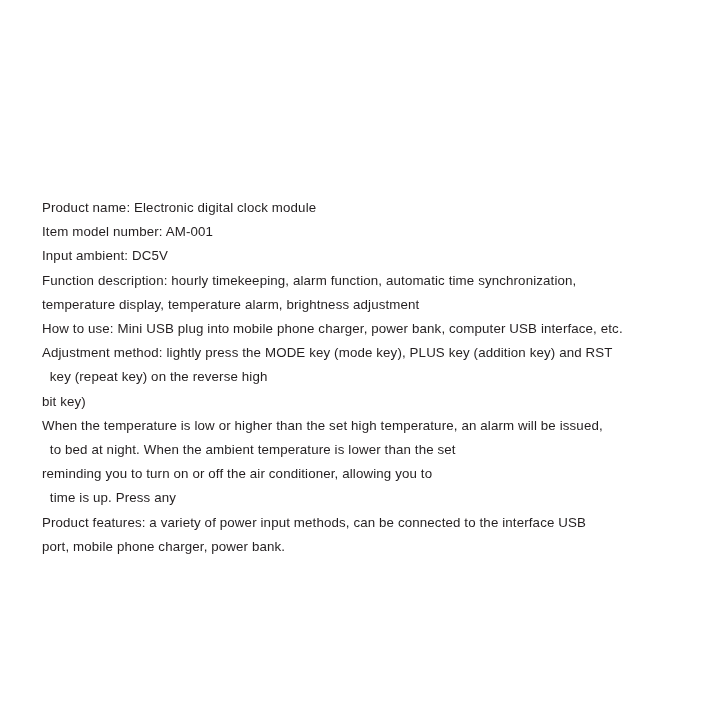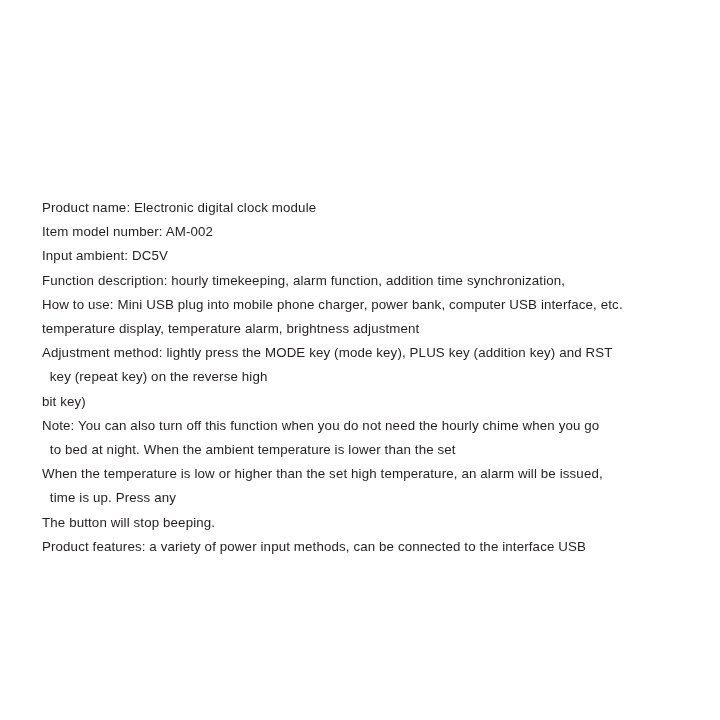--- a/index.html
+++ b/index.html
@@ -36,28 +36,28 @@
   .indent {
     text-indent: 4px;
   }
 </style>
 </head>
 <body>
 
 <div class="page">
   <div class="spec-block">
     <div class="spec-line">Product name: Electronic digital clock module</div>
-    <div class="spec-line">Item model number: AM-002</div>
+    <div class="spec-line">Item model number: AM-001</div>
     <div class="spec-line">Input ambient: DC5V</div>
-    <div class="spec-line">Function description: hourly timekeeping, alarm function, addition time synchronization,</div>
+    <div class="spec-line">Function description: hourly timekeeping, alarm function, automatic time synchronization,</div>
+    <div class="spec-line">temperature display, temperature alarm, brightness adjustment</div>
     <div class="spec-line">How to use: Mini USB plug into mobile phone charger, power bank, computer USB interface, etc.</div>
-    <div class="spec-line">temperature display, temperature alarm, brightness adjustment</div>
     <div class="spec-line">Adjustment method: lightly press the MODE key (mode key), PLUS key (addition key) and RST</div>
     <div class="spec-line indent"> key (repeat key) on the reverse high</div>
     <div class="spec-line">bit key)</div>
-    <div class="spec-line">Note: You can also turn off this function when you do not need the hourly chime when you go</div>
+    <div class="spec-line">When the temperature is low or higher than the set high temperature, an alarm will be issued,</div>
     <div class="spec-line indent"> to bed at night. When the ambient temperature is lower than the set</div>
-    <div class="spec-line">When the temperature is low or higher than the set high temperature, an alarm will be issued,</div>
+    <div class="spec-line">reminding you to turn on or off the air conditioner, allowing you to</div>
     <div class="spec-line indent"> time is up. Press any</div>
-    <div class="spec-line">The button will stop beeping.</div>
     <div class="spec-line">Product features: a variety of power input methods, can be connected to the interface USB</div>
+    <div class="spec-line">port, mobile phone charger, power bank.</div>
   </div>
 </div>
 
 </body></html>

